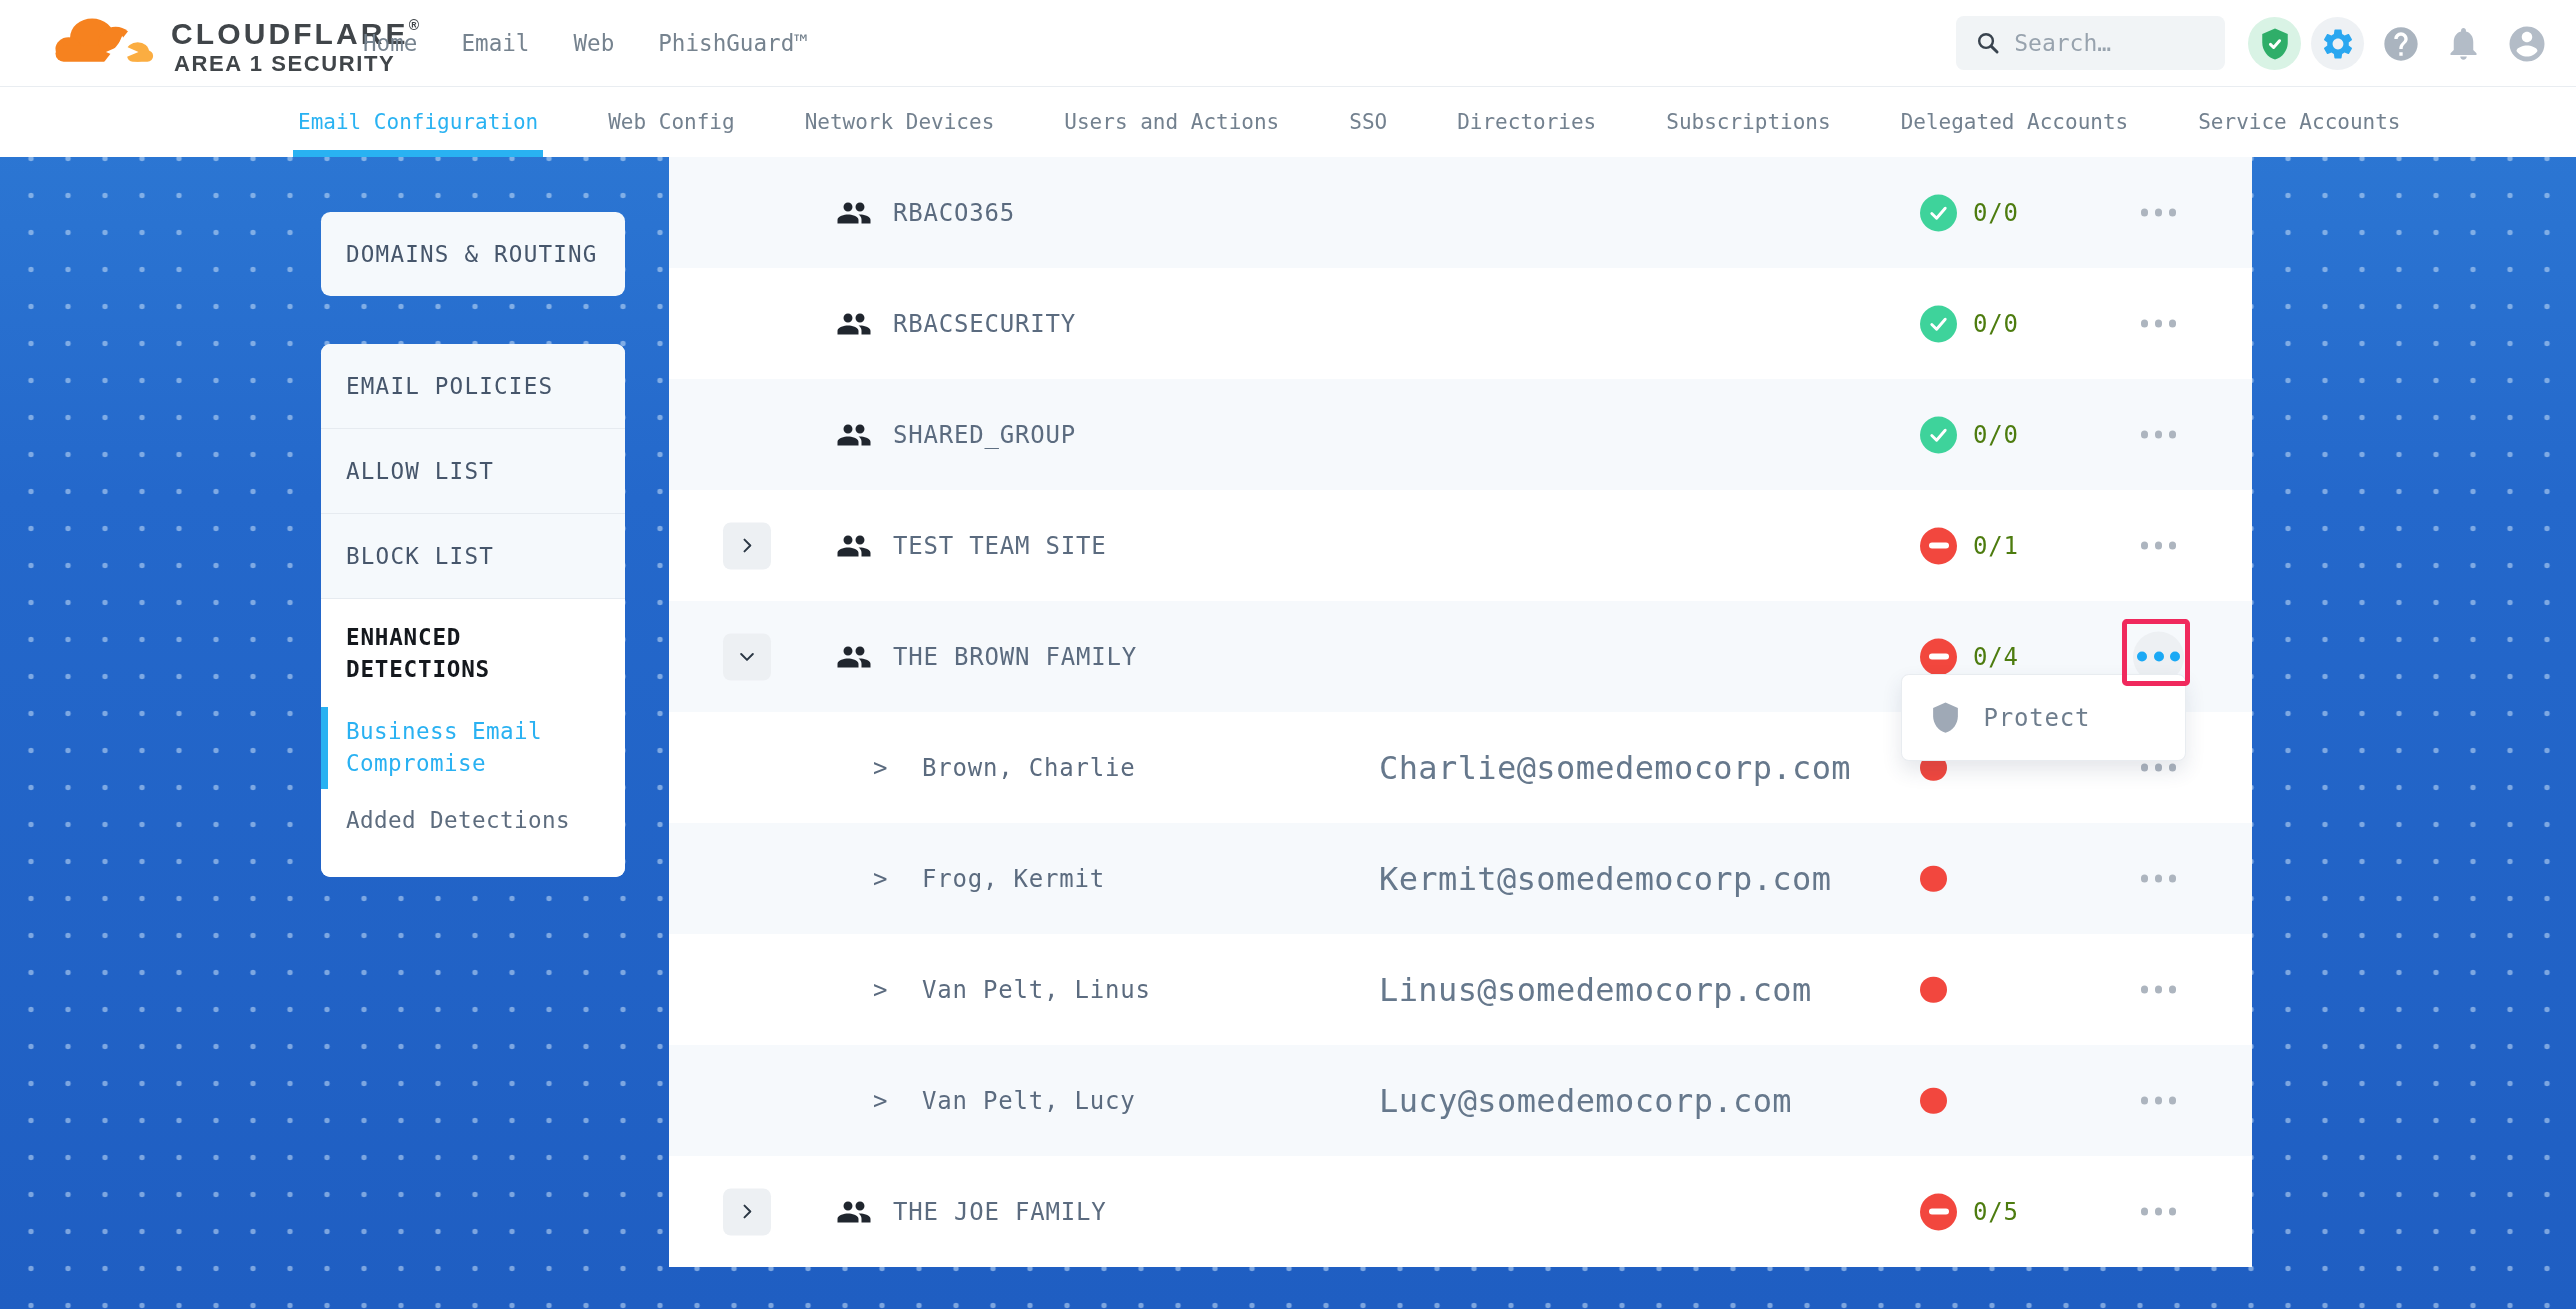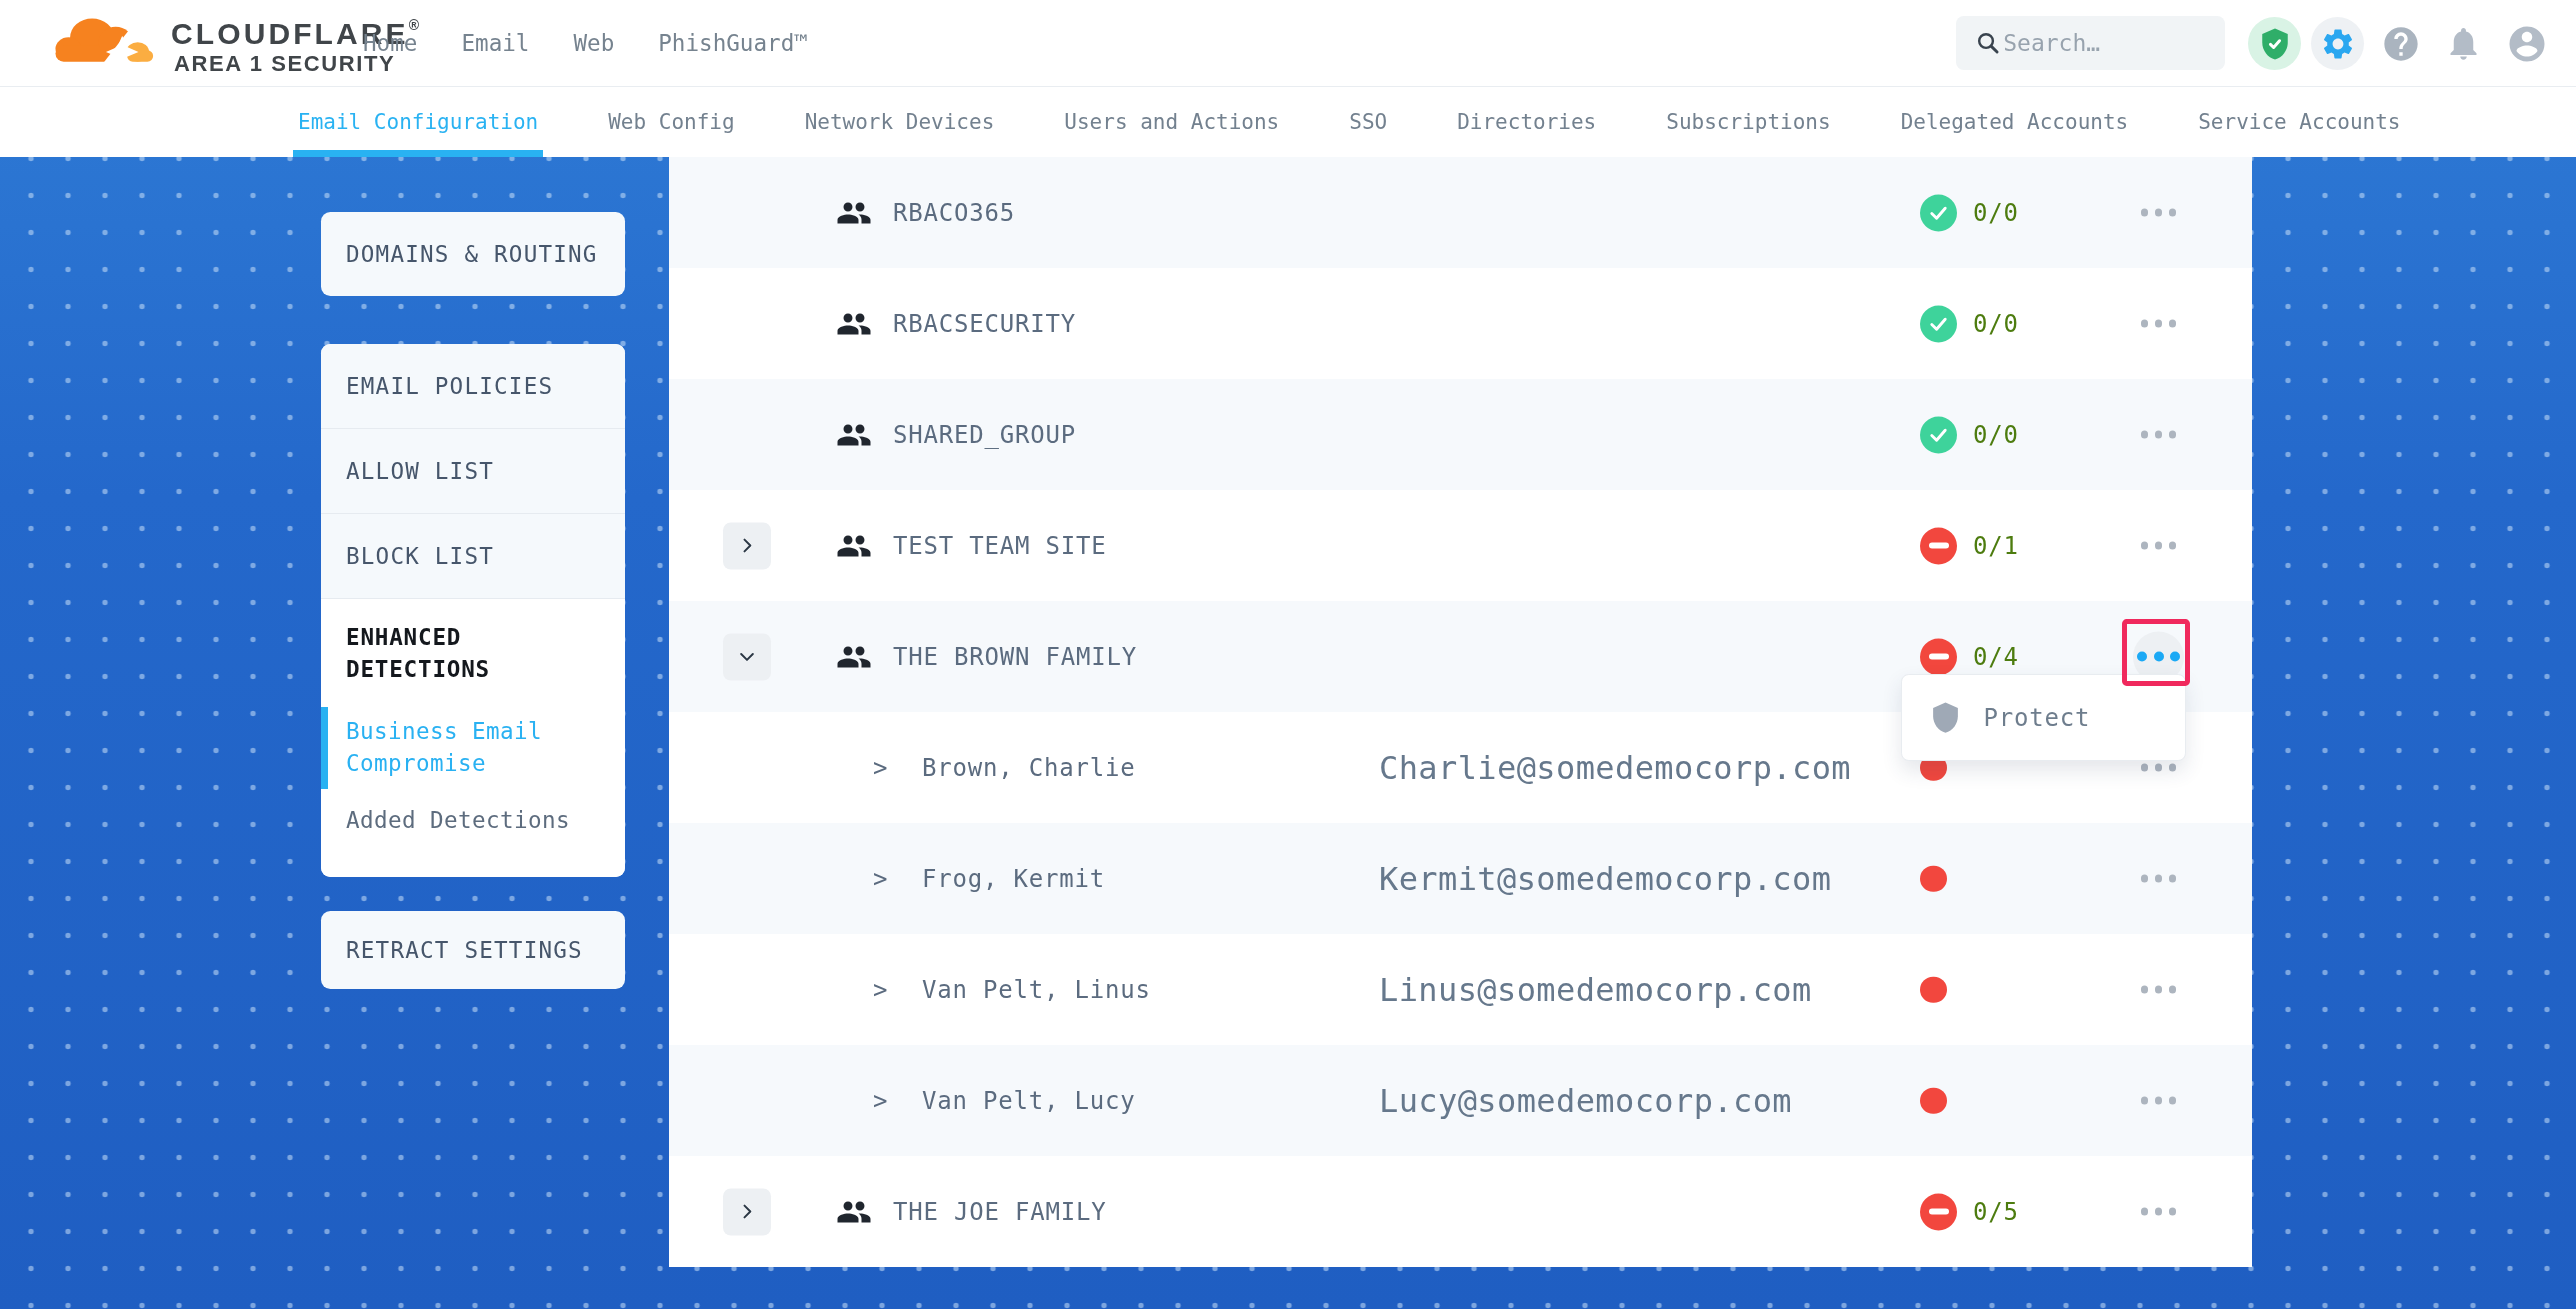--- a/index.html
+++ b/index.html
@@ -15,21 +15,21 @@
           border-bottom:1.6px solid #e9edf1;z-index:10;}
   .logo-cloud{position:absolute;left:42px;top:7.8px;width:123px;height:70px;}
   .brand{position:absolute;left:171px;top:17px;font-family:"Liberation Sans",sans-serif;
          font-weight:bold;font-size:30px;letter-spacing:3.1px;color:#404549;white-space:nowrap;}
   .brand .reg{font-size:14px;vertical-align:top;}
   .brand-sub{position:absolute;left:174px;top:51px;font-family:"Liberation Sans",sans-serif;
          font-weight:bold;font-size:22px;letter-spacing:1.6px;color:#404549;white-space:nowrap;}
   .topnav{position:absolute;left:363px;top:0;height:86px;display:flex;align-items:center;gap:44px;}
   .topnav-item{font-size:22.6px;color:#76838f;cursor:pointer;white-space:nowrap;}
   .search{position:absolute;left:1956px;top:16.3px;width:269px;height:54px;background:#f1f4f6;
-          border-radius:7.8px;display:flex;align-items:center;padding:0 18.7px;gap:0;box-sizing:border-box;}
+          border-radius:7.8px;display:flex;align-items:center;padding:0 18.7px;gap:11px;box-sizing:border-box;}
   .search input{border:0;outline:0;background:transparent;font-family:inherit;font-size:23px;
           color:#4a5866;width:171px;}
   .search input::placeholder{color:#98a3ae;}
   .hicons{position:absolute;left:2248px;top:17px;display:flex;align-items:center;gap:10px;}
   .hicon{width:53px;height:53px;border-radius:50%;display:grid;place-items:center;cursor:pointer;}
   .hicon.shield-bg{background:#d9f3e5;}
   .hicon.gear-bg{background:#eef1f4;}
 
   
   .tabsbar{position:absolute;top:86px;left:0;right:0;height:71px;background:#fff;z-index:9;
@@ -184,23 +184,20 @@
       </div>
     <div class="enh">
       <div class="enh-title">ENHANCED DETECTIONS</div>
       <div class="enh-items">
           <div class="enh-item active">Business Email Compromise</div>
           <div class="enh-item">Added Detections</div>
         </div>
     </div>
   </div>
 
-  <div class="card card--retract">
-    <span>RETRACT SETTINGS</span>
-  </div>
 
   <main class="panel">
       <div class="row row--group no-expand">
 
     <svg class="gicon" viewBox="0 0 24 24" aria-hidden="true">
       <path fill="#20262e" d="M16 11c1.66 0 2.99-1.34 2.99-3S17.66 5 16 5s-3 1.34-3 3 1.34 3 3 3zm-8 0c1.66 0 2.99-1.34 2.99-3S9.66 5 8 5 5 6.34 5 8s1.34 3 3 3zm0 2c-2.33 0-7 1.17-7 3.5V19h14v-2.5C15 14.17 10.33 13 8 13zm8 0c-.29 0-.62.02-.97.05 1.16.84 1.97 1.97 1.97 3.45V19h6v-2.5c0-2.33-4.67-3.5-7-3.5z"></path>
     </svg>
     <span class="gname">RBACO365</span>
 
     <div class="gstatus ok">

